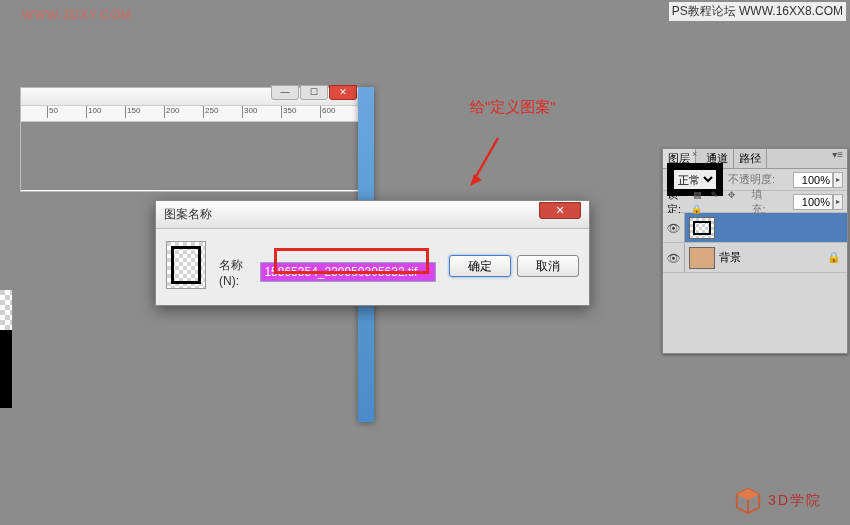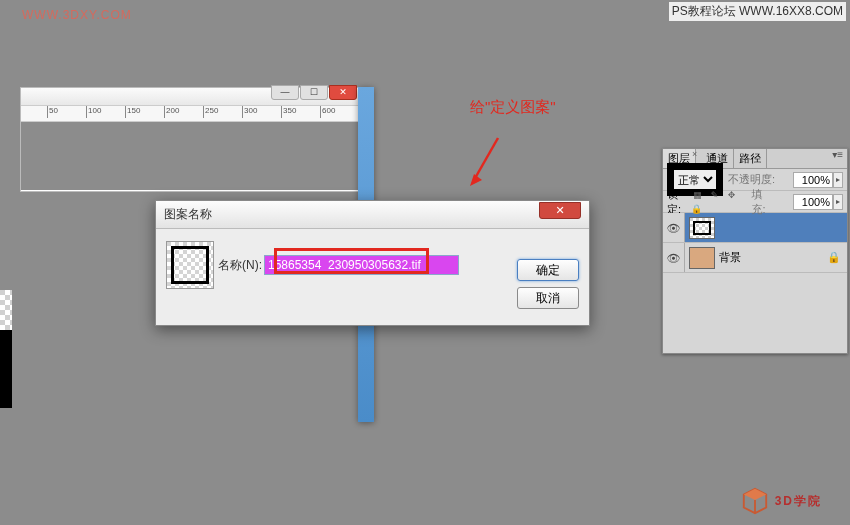--- a/index.html
+++ b/index.html
@@ -2,21 +2,21 @@
 <html><head>
 <meta charset="utf-8">
 <style>
 *{margin:0;padding:0;box-sizing:border-box;font-family:"Microsoft YaHei",SimSun,sans-serif}
 body{width:850px;height:525px;background:#8c8c8c;position:relative;overflow:hidden}
 .watermark-tl{position:absolute;top:8px;left:22px;color:#d46a5e;font-size:12px;letter-spacing:1px}
 .watermark-tr{position:absolute;top:2px;right:4px;color:#333;font-size:12px;background:#eee;padding:1px 3px}
 .logo-br{position:absolute;bottom:10px;right:28px;display:flex;align-items:center;gap:6px}
 .logo-br .cube{width:28px;height:28px;position:relative}
 .logo-br .cube svg{width:100%;height:100%}
-.logo-br .txt{color:#b52f2e;font-size:12px;font-weight:bold;letter-spacing:2px}
+.logo-br .txt{color:#b52f2e;font-size:14px;font-weight:normal;letter-spacing:2px}
 .doc-window{position:absolute;top:87px;left:20px;width:340px;height:105px;background:#fff;border:1px solid #bbb}
 .doc-window .titlebar{height:18px;background:linear-gradient(#fbfbfb,#e8e8e8);border-bottom:1px solid #ccc;position:relative}
 .doc-window .winbtns{position:absolute;top:-3px;right:2px;display:flex;gap:1px}
 .doc-window .winbtns span{width:28px;height:15px;border-radius:0 0 3px 3px;font-size:9px;line-height:13px;text-align:center;color:#333}
 .doc-window .winbtns .min{background:#e1e1e1;border:1px solid #aaa}
 .doc-window .winbtns .max{background:#e1e1e1;border:1px solid #aaa}
 .doc-window .winbtns .close{background:#e04b3f;border:1px solid #a82f20;color:#fff}
 .doc-window .ruler{height:16px;background:#f7f7f7;border-bottom:1px solid #ccc;font-size:8px;color:#555;display:flex;align-items:flex-start;padding-left:26px;gap:0;position:relative;overflow:hidden}
 .doc-window .ruler span{display:inline-block;width:39px;border-left:1px solid #888;padding-left:1px;height:12px}
 .doc-window .canvas{height:68px;background:#8c8c8c}
@@ -43,28 +43,28 @@
 .layers .item .thumb{width:26px;height:22px;margin:0 4px;border:1px solid #666;background:#fff}
 .layers .item .thumb.check{background-image:repeating-conic-gradient(#fff 0 25%,#d0d0d0 0 50%);background-size:6px 6px;position:relative}
 .layers .item .thumb.check::after{content:"";position:absolute;top:3px;left:3px;right:3px;bottom:3px;border:2px solid #000}
 .layers .item .thumb.solid{background:#d9a87f}
 .layers .item .name{flex:1}
 .layers .item .lock{padding:0 6px;color:#555;font-size:11px}
 .layers .empty{height:80px;background:#d6d6d6}
 .dialog{position:absolute;top:200px;left:155px;width:435px;border:1px solid #888;box-shadow:0 4px 14px rgba(0,0,0,0.45);background:#ededed}
 .dialog .dtitle{height:28px;background:linear-gradient(#fdfdfd,#e3e3e3);border-bottom:1px solid #bbb;display:flex;align-items:center;padding:0 8px;font-size:12px;color:#333}
 .dialog .dclose{margin-left:auto;width:42px;height:17px;background:#d14a3f;border:1px solid #963028;border-radius:0 0 3px 3px;color:#fff;text-align:center;font-size:11px;line-height:14px;margin-top:-8px}
-.dialog .dbody{display:flex;padding:12px 10px 16px 10px;gap:4px;align-items:flex-start}
+.dialog .dbody{display:flex;padding:12px 10px 16px 10px;gap:13px;align-items:center}
 .dialog .preview{width:48px;height:48px;border:1px solid #999;background-image:repeating-conic-gradient(#fff 0 25%,#d4d4d4 0 50%);background-size:8px 8px;position:relative}
 .dialog .preview::after{content:"";position:absolute;top:4px;left:4px;right:4px;bottom:4px;border:3px solid #000}
 .dialog .field{display:flex;align-items:center;margin-top:14px}
 .dialog .field label{font-size:12px;color:#333;margin-right:2px}
 .dialog .field input{width:195px;height:20px;font-size:12px;padding:0 3px;border:1px solid #8aa7ca;background:#d946ef;color:#fff}
 .dialog .redbox{position:absolute;top:47px;left:118px;width:155px;height:26px;border:3px solid #e2281f;pointer-events:none}
-.dialog .btns{margin-left:auto;display:flex;flex-direction:column;gap:6px;margin-top:18px}
+.dialog .btns{margin-left:auto;display:flex;gap:6px;margin-top:2px}
 .dialog .btns button{width:62px;height:22px;font-size:12px;background:linear-gradient(#fefefe,#e5e5e5);border:1px solid #8a8a8a;border-radius:3px;cursor:pointer}
 .dialog .btns button.ok{border:1px solid #4a7fc1;box-shadow:0 0 3px #6fa5e0}
 .annot{position:absolute;top:96px;left:470px;color:#e2281f;font-size:15px;line-height:22px}
 .arrow{position:absolute;top:132px;left:468px;pointer-events:none}
 </style>
 </head>
 <body>
 
 <div class="watermark-tl">WWW.3DXY.COM</div>
 <div class="watermark-tr">PS教程论坛 WWW.16XX8.COM</div>

